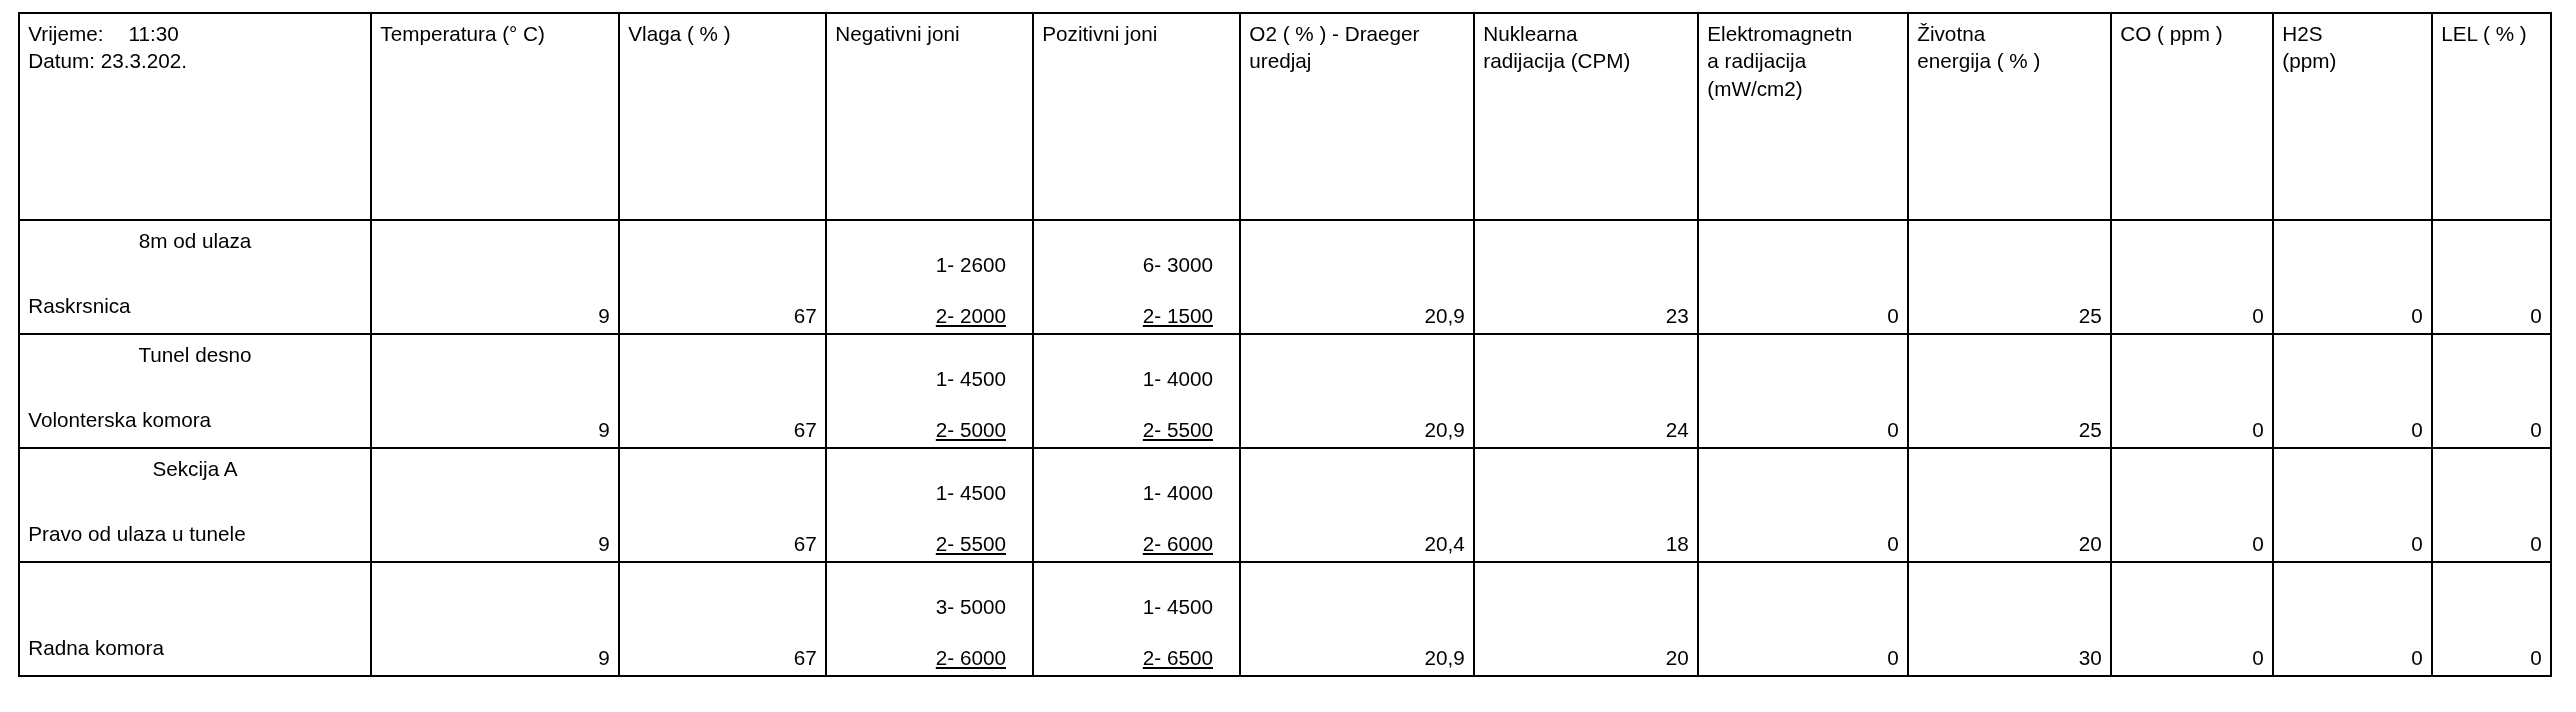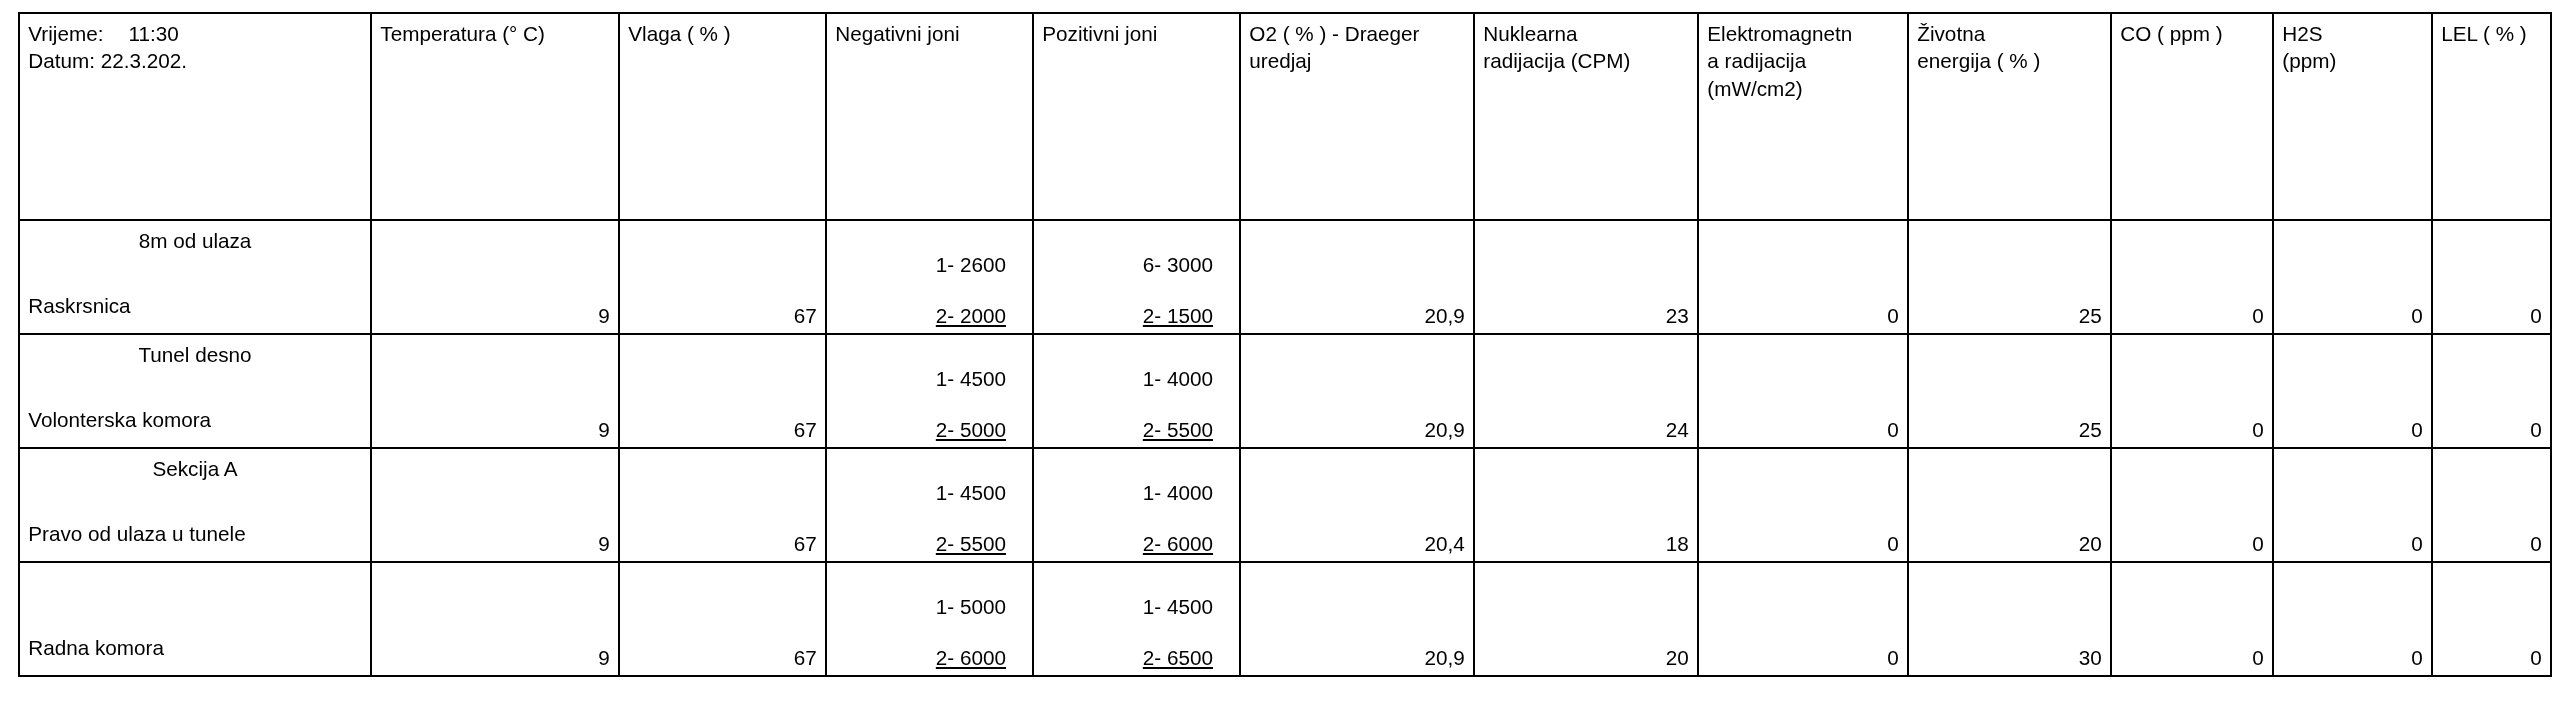--- a/index.html
+++ b/index.html
@@ -116,21 +116,21 @@
         <col class="c7">
         <col class="c8">
         <col class="c9">
       <col class="c10">
         <col class="c11">
     </colgroup>
     <tbody>
       <tr class="header-row">
         <td class="time-cell">
           <span class="hdr lbl">Vrijeme:</span><span class="tm">11:30</span>
-          <span class="hdr hdr-line2">Datum: 22.3.202.</span>
+          <span class="hdr hdr-line2">Datum: 23.3.202.</span>
         </td>
         <td>
           <span class="hdr">Temperatura (° C)</span>
         </td>
         <td>
           <span class="hdr">Vlaga ( % )</span>
         </td>
         <td>
           <span class="hdr">Negativni joni</span>
         </td>
@@ -297,21 +297,21 @@
           <span class="loc"></span>
           <span class="loc-second">Radna komora</span>
         </td>
         <td>
             <span class="num-bottom">9</span>
           </td>
         <td>
             <span class="num-bottom">67</span>
           </td>
         <td>
-          <span class="ion ion-1">1- 5000</span>
+          <span class="ion ion-1">3- 5000</span>
           <span class="ion ion-2">2- 6000</span>
         </td>
         <td>
           <span class="ion ion-1">1- 4500</span>
           <span class="ion ion-2">2- 6500</span>
         </td>
         <td>
             <span class="num-bottom">20,9</span>
           </td>
         <td>

